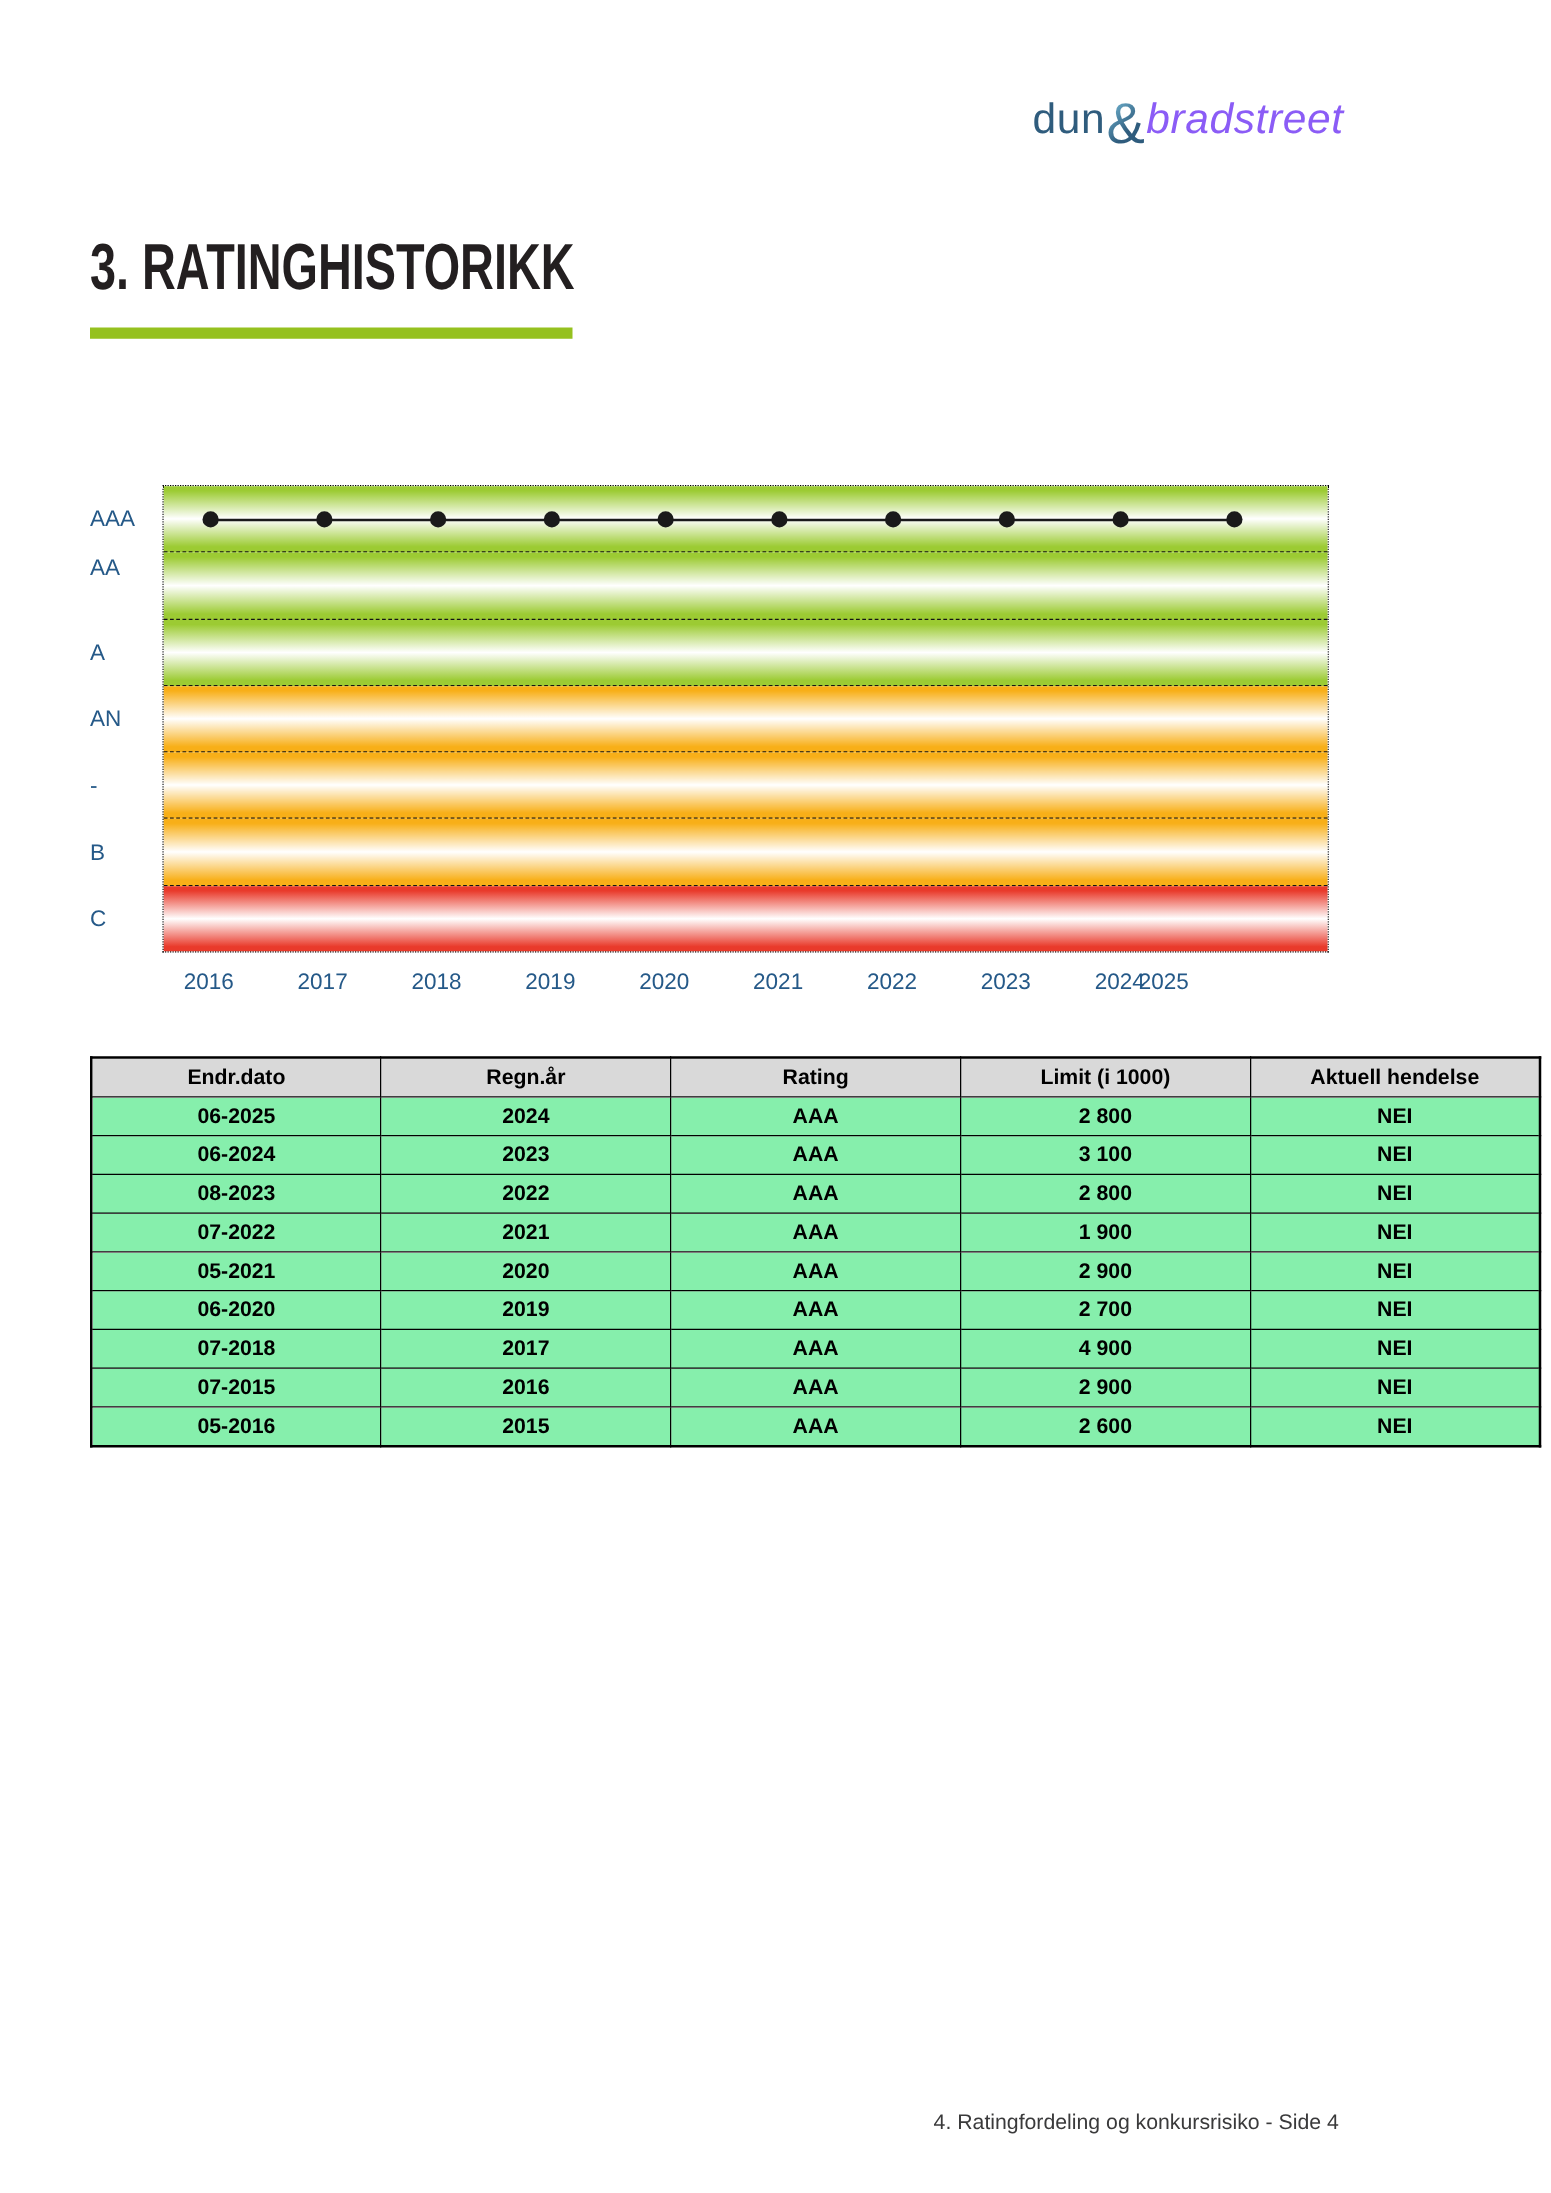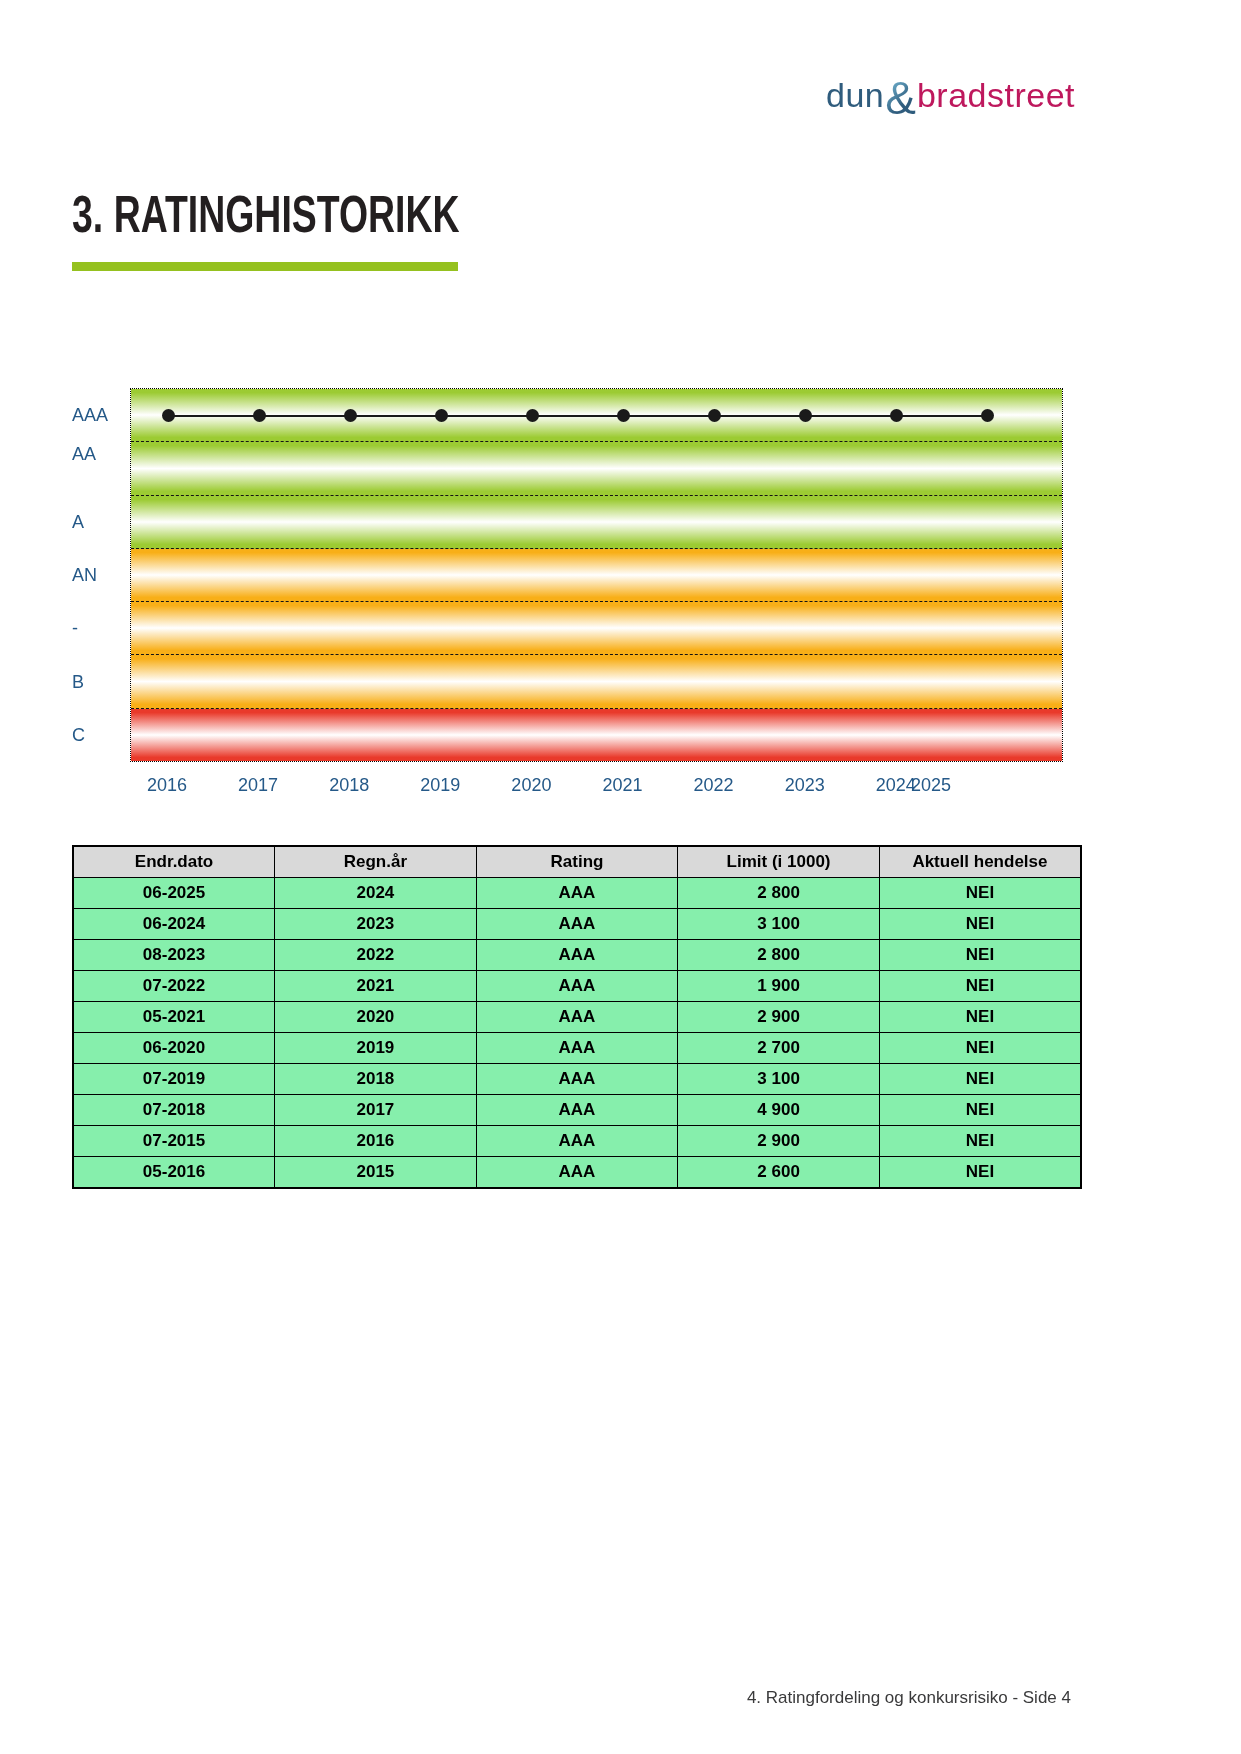--- a/index.html
+++ b/index.html
@@ -14,21 +14,21 @@
   
   .logo{position:absolute;top:72px;left:826px;display:flex;align-items:center;white-space:nowrap;}
   .logo .dun{font-size:34px;color:#2F5C7D;letter-spacing:.5px;}
   .logo .amp{
     font-size:46px;line-height:1;margin:0 1px;position:relative;top:3px;
     color:#2F5C7D;
     background:linear-gradient(135deg,#6FB1CE 15%,#2F5C7D 62%);
     -webkit-background-clip:text;background-clip:text;
     -webkit-text-fill-color:transparent;
   }
-  .logo .brad{font-size:34px;color:#be185d;letter-spacing:.5px;}
+  .logo .brad{font-size:34px;color:#8b5cf6;letter-spacing:.5px;font-style:italic;}
   
   h1{
     position:absolute;left:72px;top:188px;margin:0;
     font-size:52px;line-height:1.0;font-weight:bold;color:#231F20;
     white-space:nowrap;transform:scaleX(.72);transform-origin:left center;
   }
   .rule{position:absolute;left:72px;top:262px;width:386px;height:9px;background:#95C11F;}
   
   .chart{position:absolute;left:0;top:388px;width:1120px;height:430px;}
   .ylab{
@@ -42,21 +42,21 @@
   }
   .band{flex:1 1 0;box-sizing:border-box;}
   .markers{position:absolute;left:0;top:0;right:0;bottom:0;z-index:2;}
   .trend-line{position:absolute;height:2px;background:#1A1A1A;}
   .dot{position:absolute;width:13px;height:13px;border-radius:50%;background:#1A1A1A;}
   .xlab{
     position:absolute;top:387px;
     font-size:18px;color:#255988;transform:translateX(-50%);white-space:nowrap;
   }
   
-  .table-wrap{position:absolute;left:72px;top:845px;width:1010px;}
+  .table-wrap{position:absolute;left:72px;top:845px;width:1161px;}
   table{width:100%;border-collapse:collapse;border:2px solid #000;table-layout:fixed;}
   th,td{border:1px solid #000;height:30px;text-align:center;vertical-align:middle;
         font-size:17px;color:#000;padding:0;overflow:hidden;}
   th{background:#D9D9D9;font-weight:bold;}
   td{background:#86efac;font-weight:bold;}
   
   .footer{position:absolute;top:1688px;right:170px;font-size:17px;color:#3A3A3B;white-space:nowrap;}
 </style>
 </head>
 <body>
@@ -166,27 +166,20 @@
             <td>NEI</td>
           </tr>
           <tr>
             <td>06-2020</td>
             <td>2019</td>
             <td>AAA</td>
             <td>2 700</td>
             <td>NEI</td>
           </tr>
           <tr>
-            <td>07-2019</td>
-            <td>2018</td>
-            <td>AAA</td>
-            <td>3 100</td>
-            <td>NEI</td>
-          </tr>
-          <tr>
             <td>07-2018</td>
             <td>2017</td>
             <td>AAA</td>
             <td>4 900</td>
             <td>NEI</td>
           </tr>
           <tr>
             <td>07-2015</td>
             <td>2016</td>
             <td>AAA</td>

